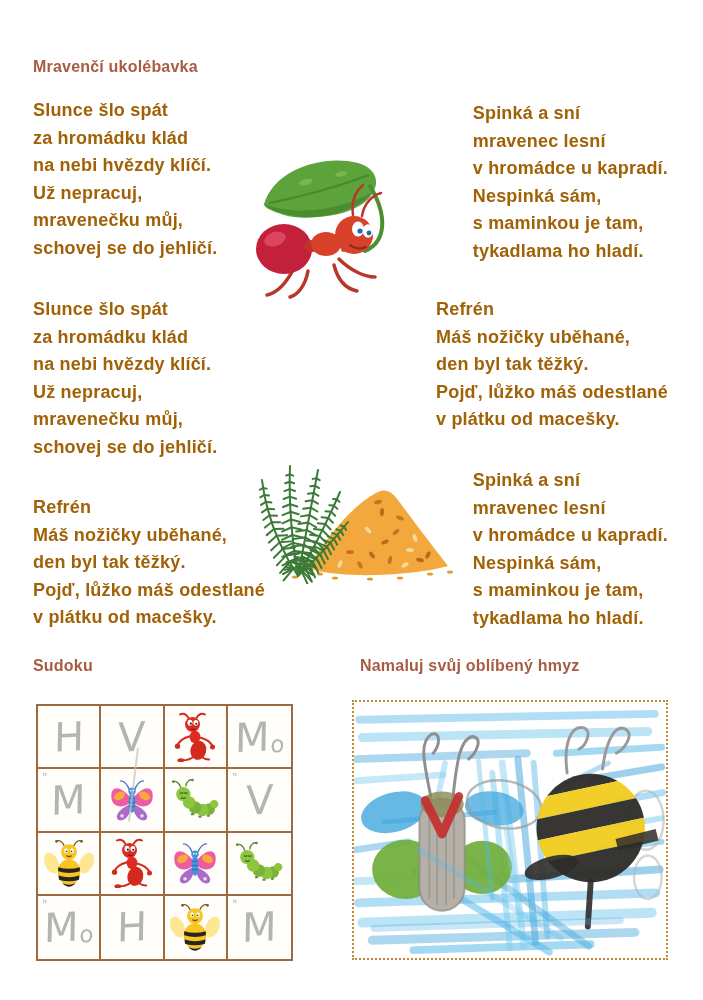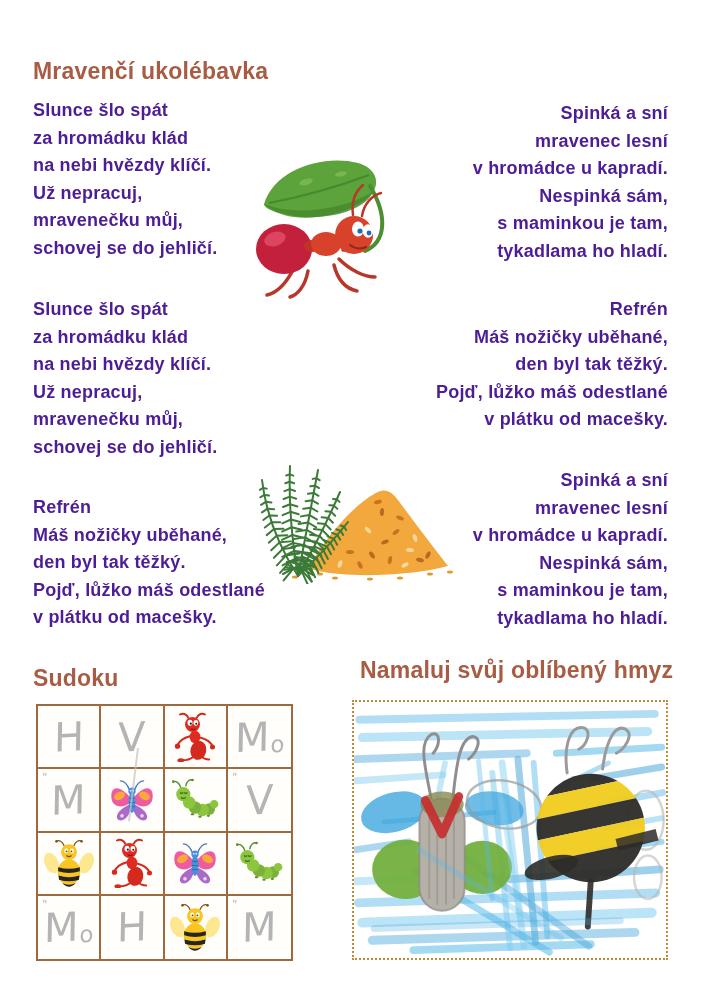--- a/index.html
+++ b/index.html
@@ -1,30 +1,30 @@
 <!DOCTYPE html>
 <html><head>
 <meta charset="utf-8">
 <style>
   html,body{margin:0;padding:0;}
   body{
     width:703px;height:1000px;position:relative;background:#ffffff;
     font-family:"Liberation Sans",sans-serif;overflow:hidden;
   }
   .page-title,.section-heading{
-    position:absolute;font-size:23px;font-weight:700;color:#a85c43;letter-spacing:.2px;
+    position:absolute;font-size:16px;font-weight:700;color:#a85c43;letter-spacing:.2px;
   }
   #page-title{left:33px;top:58px;}
-  #sudoku-heading{left:33px;top:657px;margin-top:8px;}
+  #sudoku-heading{left:33px;top:657px;}
   #drawing-heading{left:360px;top:657px;text-align:right;}
   .lyric-block{
-    position:absolute;font-size:18px;font-weight:700;color:#4c1d95;
+    position:absolute;font-size:18px;font-weight:700;color:#a16207;
     line-height:27.6px;letter-spacing:.2px;white-space:nowrap;
   }
-  .lyric-block.right{text-align:right;right:35px;}
+  .lyric-block.right{right:35px;}
   #lyr-left-0{left:33px;top:97px;}
   #lyr-left-1{left:33px;top:296px;}
   #lyr-left-2{left:33px;top:494px;}
   #lyr-right-0{top:100px;}
   #lyr-right-1{top:296px;}
   #lyr-right-2{top:467px;}
   .illustration{position:absolute;}
   #ant-leaf{left:246px;top:146px;width:176px;height:156px;}
   #fern-anthill{left:250px;top:460px;width:208px;height:124px;}
   

